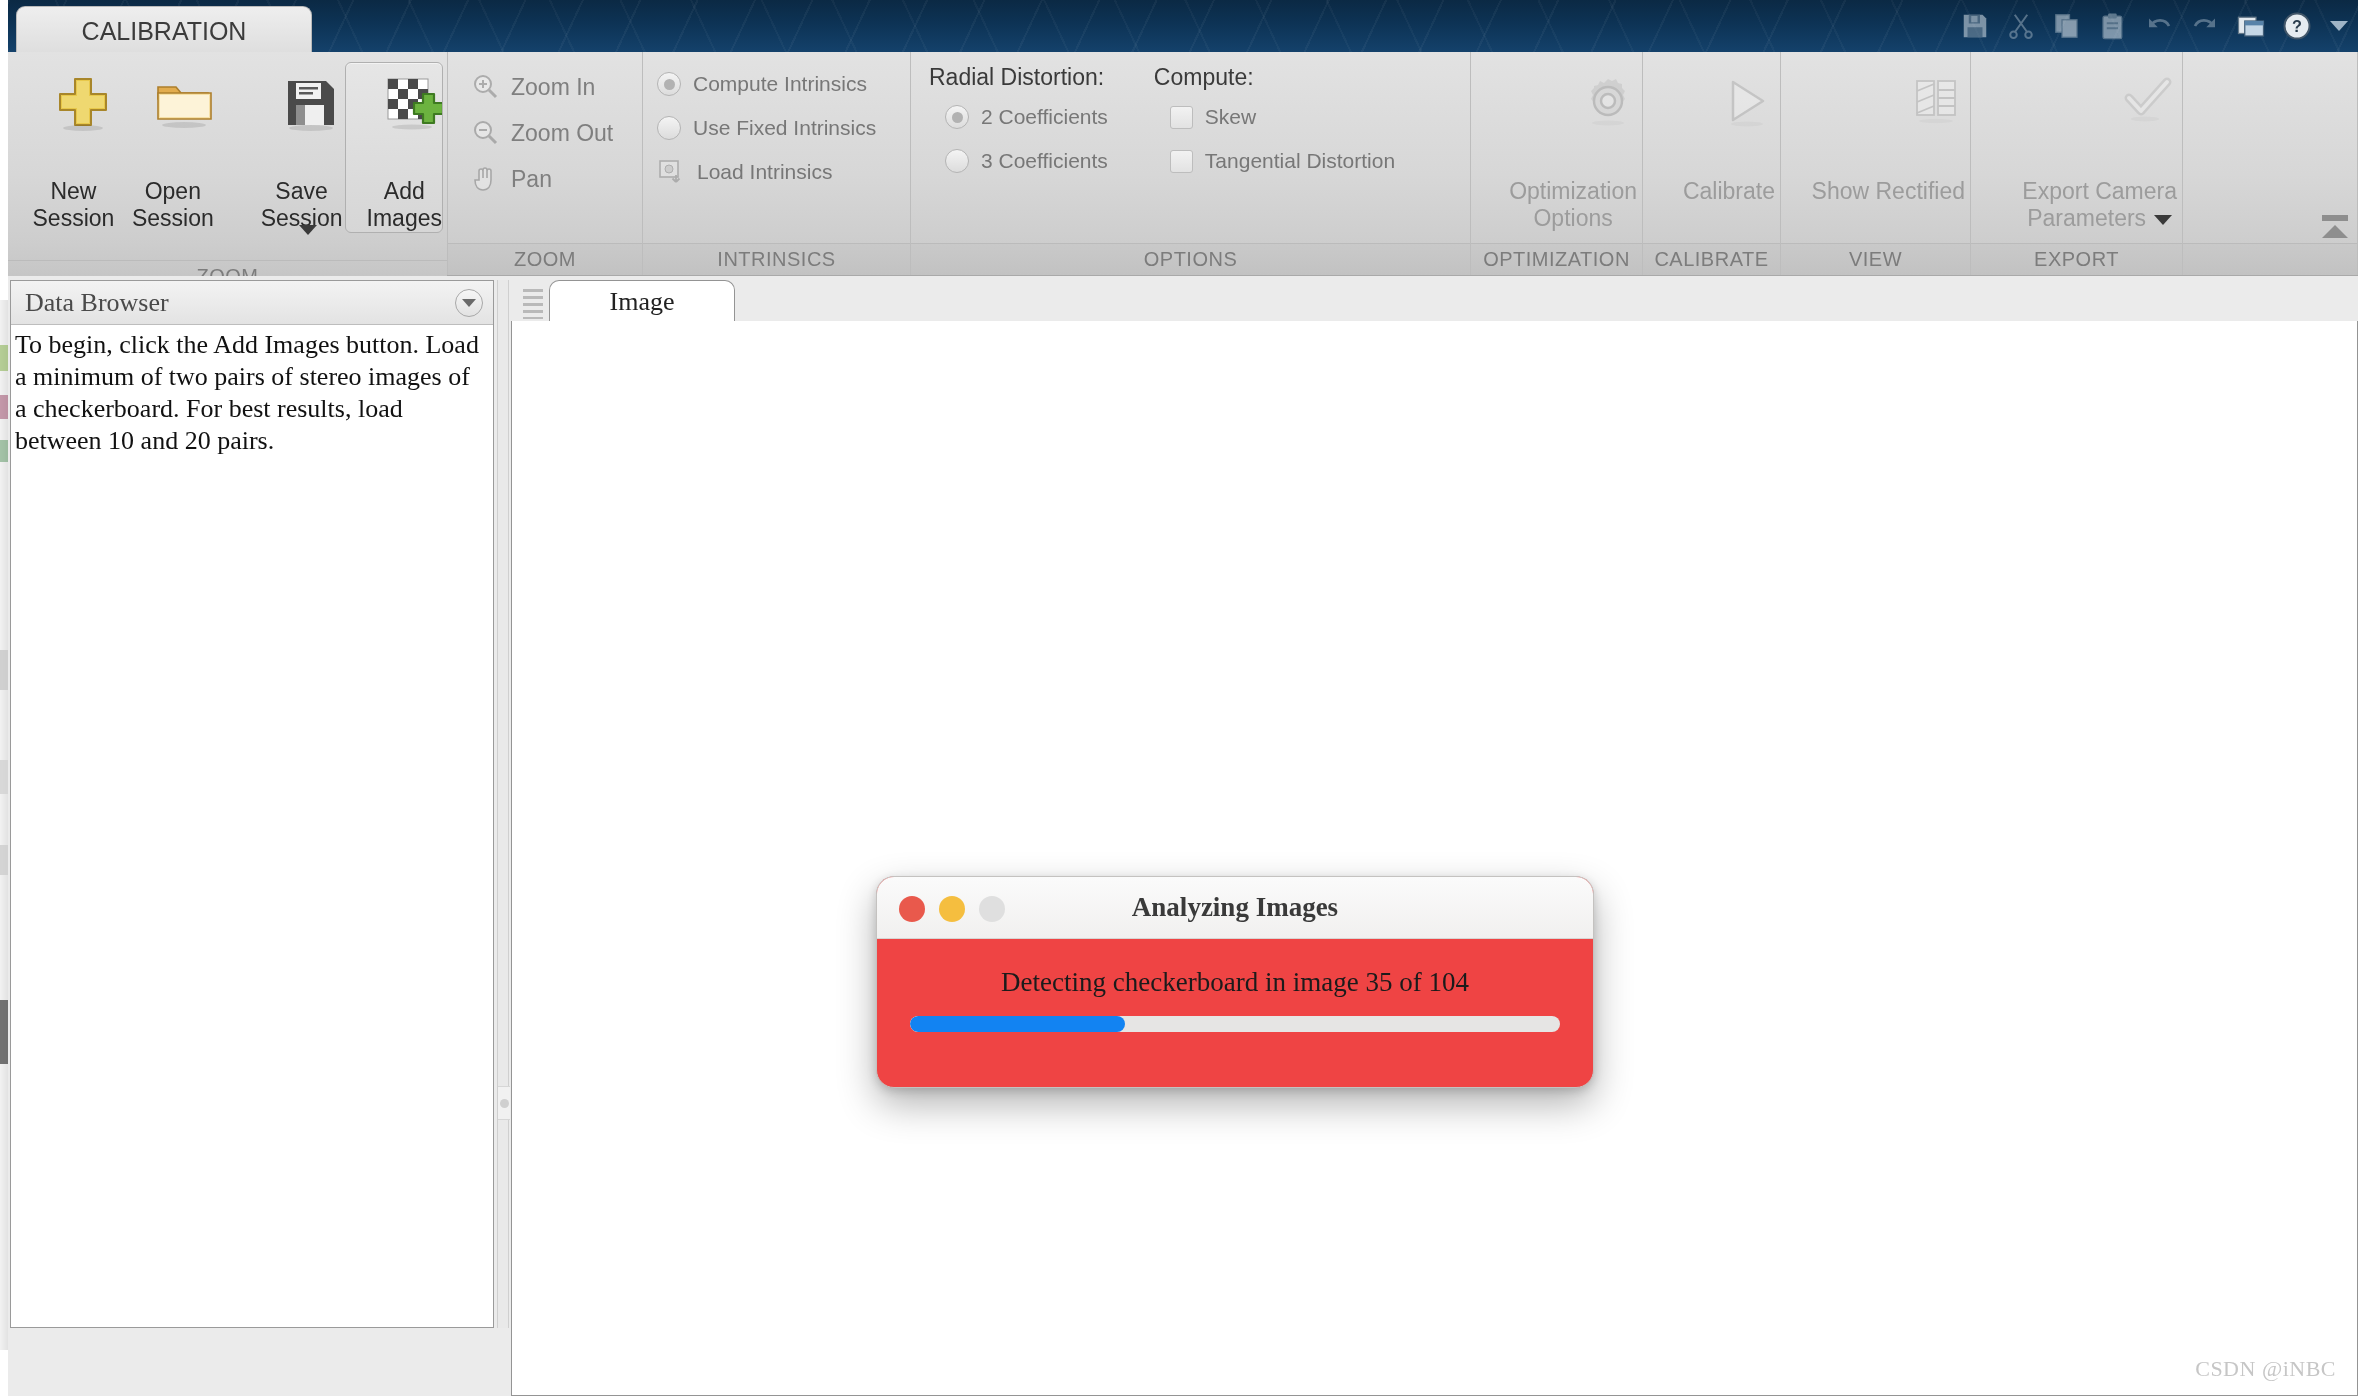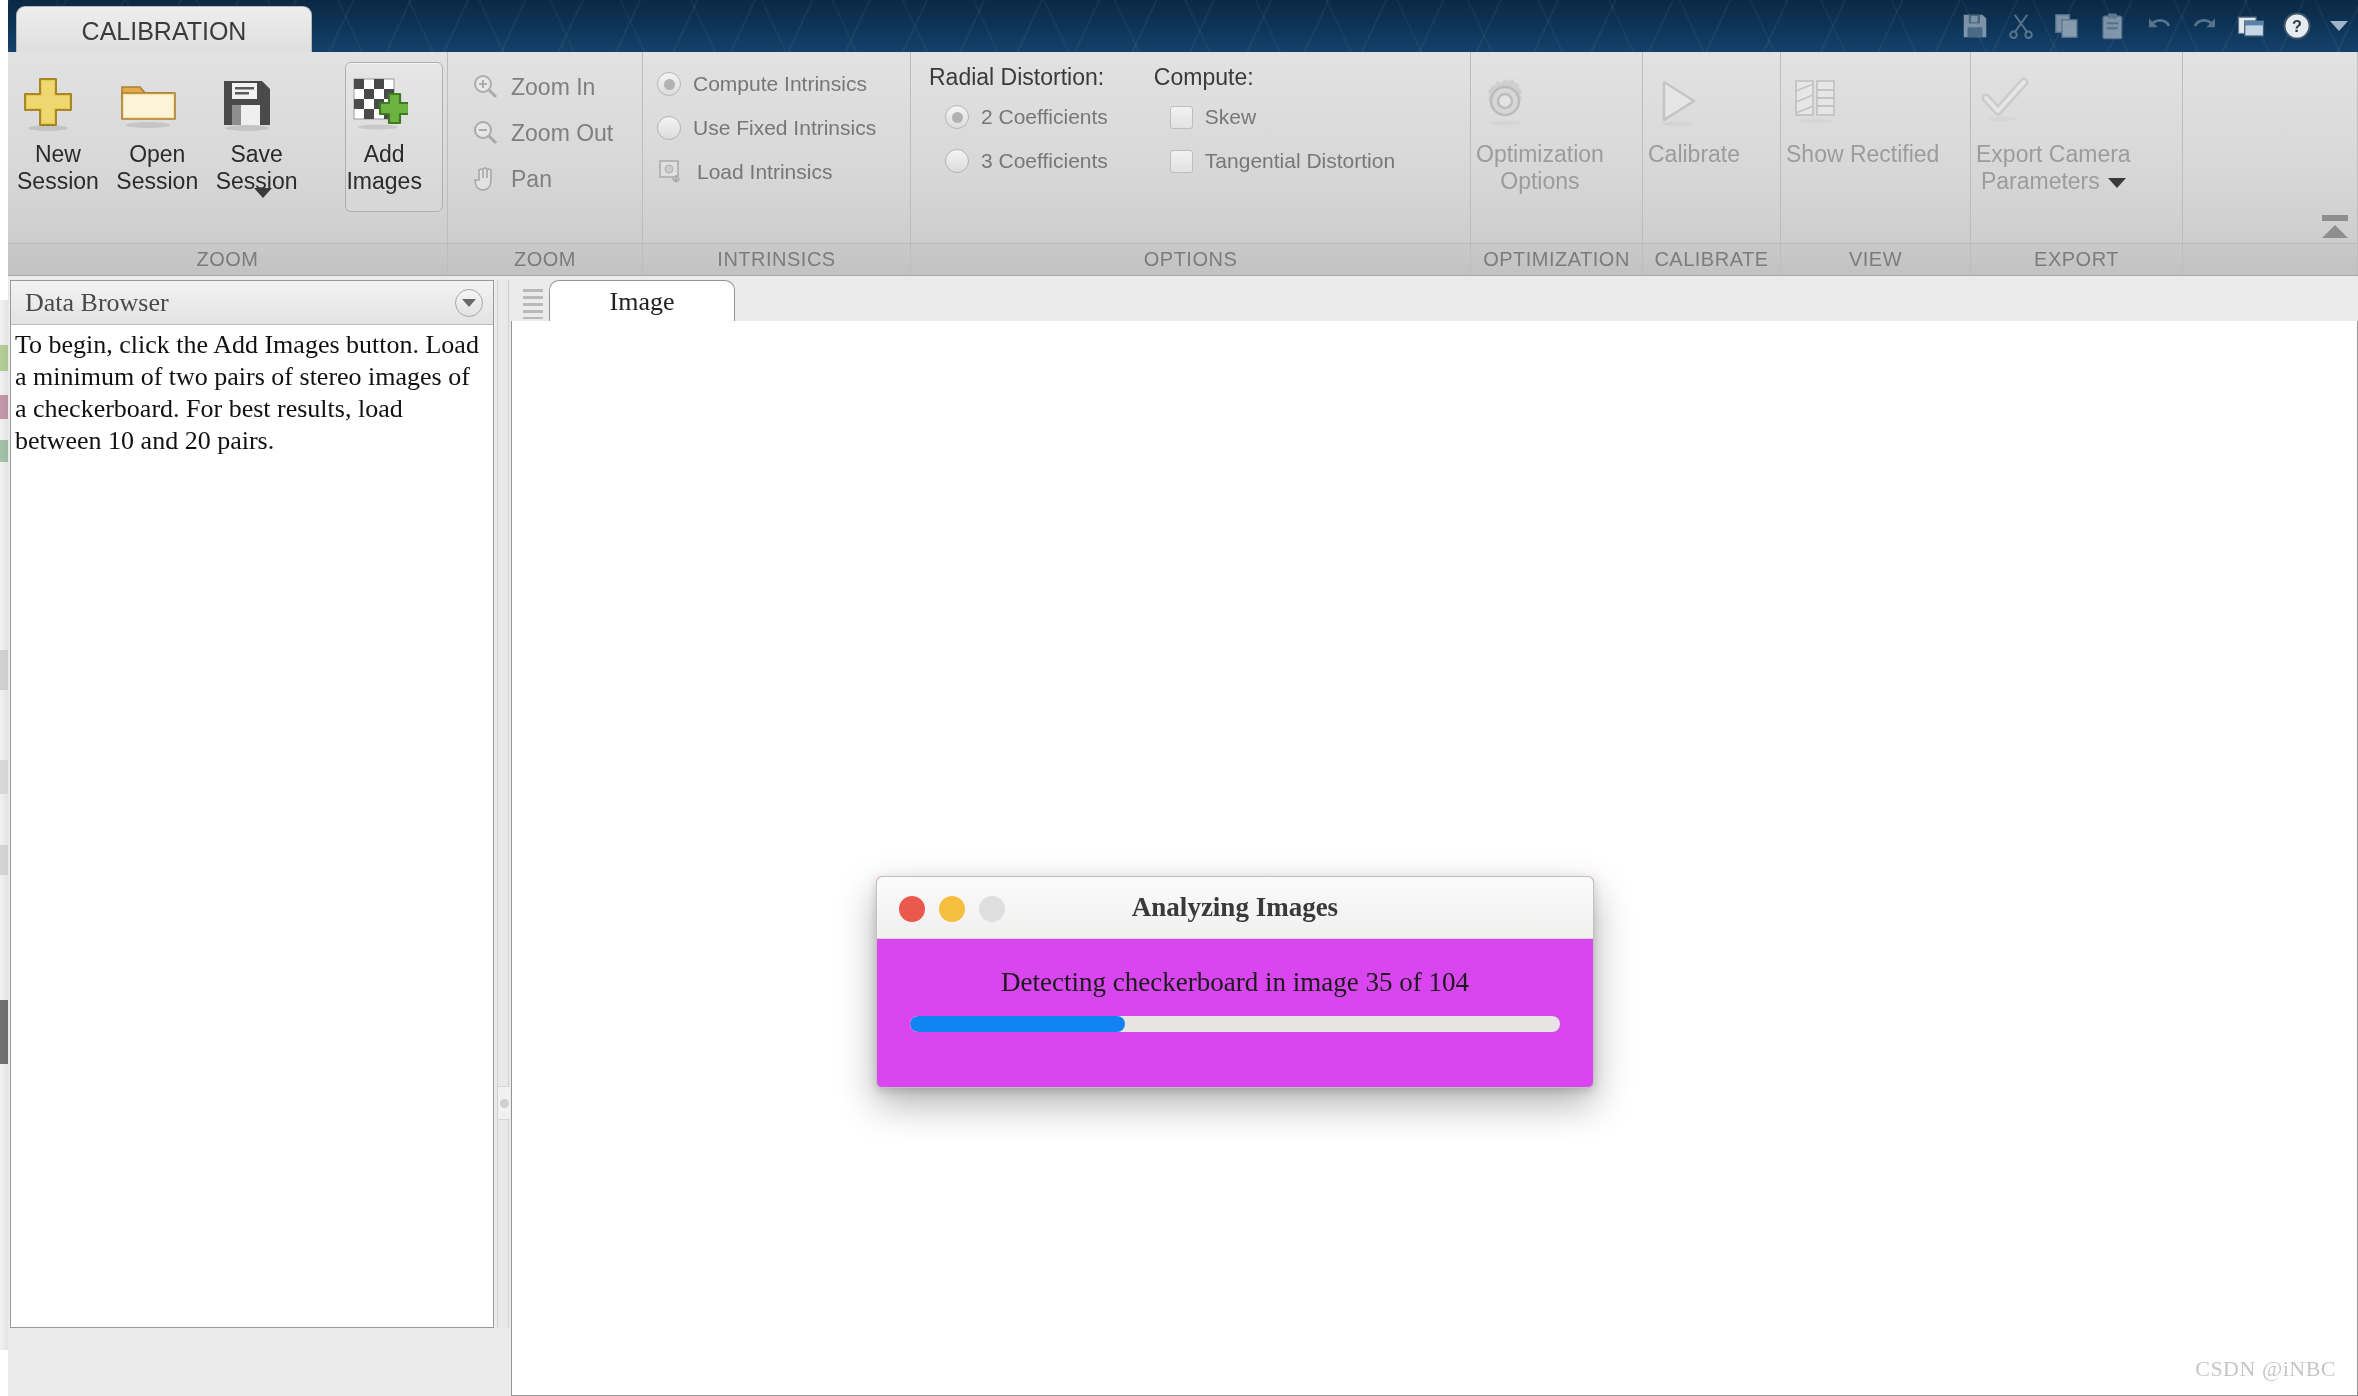--- a/index.html
+++ b/index.html
@@ -123,24 +123,25 @@
     display: flex; align-items: center; justify-content: center;
     font-size: 20px; color: #7c7c7c;
     background: linear-gradient(180deg,#c9c9c9,#c2c2c2);
     border-top: 1px solid #bbb;
     letter-spacing: .5px;
   }
 
   
   .bigbtn {
     width: 108px; min-height: 150px;
-    display: flex; flex-direction: column; align-items: flex-start;
+    display: flex; flex-direction: column; align-items: flex-end;
     padding-top: 6px;
     border: 1px solid transparent; border-radius: 6px;
     cursor: default;
+    gap: 37px;
   }
   .bigbtn.selected {
     background: linear-gradient(180deg,#e6e6e6,#d6d6d6);
     border-color: #b0b0b0;
     box-shadow: inset 0 1px 0 #f3f3f3;
   }
   .bigbtn .ico { height: 66px; display: flex; align-items: center; justify-content: center; }
   .bigbtn .lbl {
     margin-top: 6px; text-align: center;
     font-size: 23px; line-height: 27px; color: #2b2b2b;
@@ -285,23 +286,23 @@
   #canvas {
     position: absolute; left: 0; right: 0; top: 45px; bottom: 0;
     background: #ffffff;
     border: 1px solid #949494; border-top: none;
   }
 
   
   #dialog {
     position: absolute;
     left: 868px; top: 600px; width: 718px; height: 212px;
-    background: #d946ef;
+    background: #ef4444;
     border: 1px solid #c4c2c0;
-    border-radius: 6px;
+    border-radius: 18px;
     box-shadow: 0 16px 38px rgba(0,0,0,.30), 0 3px 10px rgba(0,0,0,.16);
     overflow: hidden;
     z-index: 50;
   }
   #dlg-titlebar {
     position: relative;
     height: 62px;
     background: linear-gradient(180deg,#fbfbfb,#f1f0ef);
     border-bottom: 1px solid #d7d5d3;
   }

